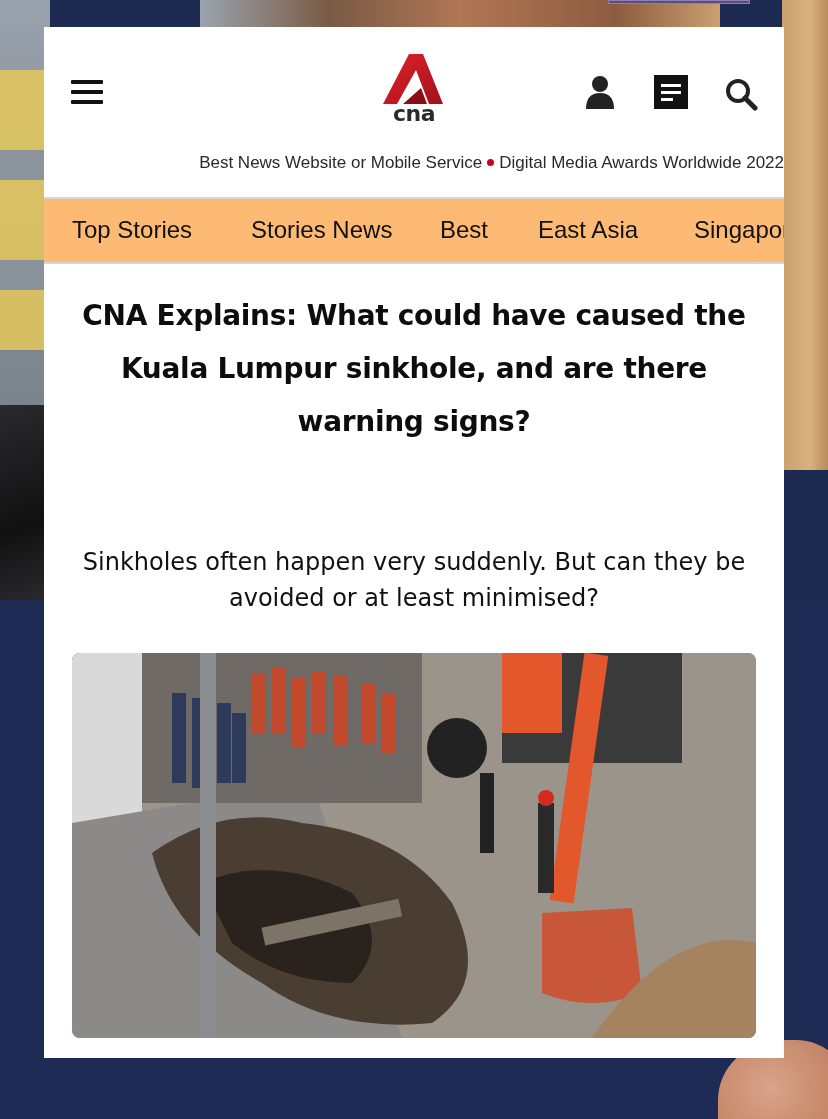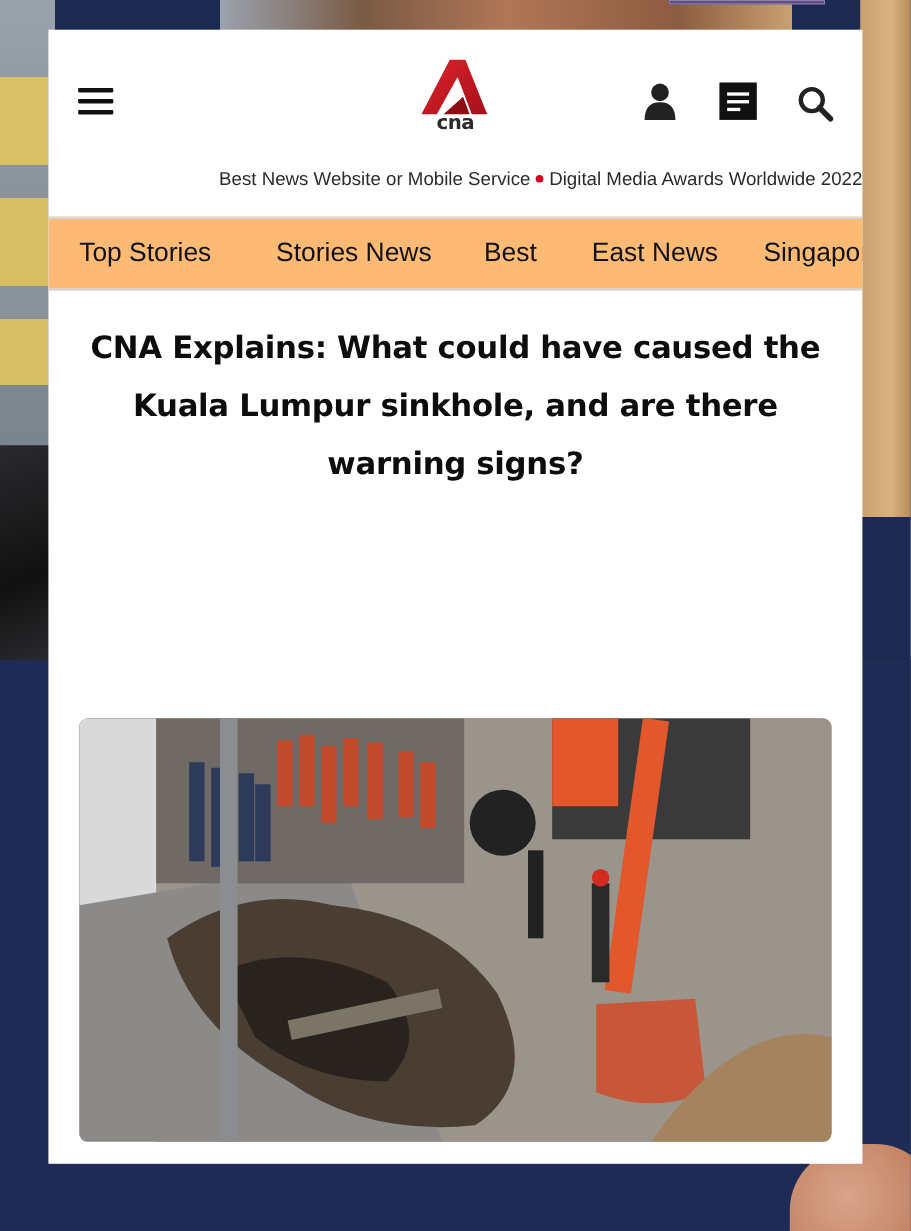--- a/index.html
+++ b/index.html
@@ -55,21 +55,21 @@
     .hamburger {
       position: absolute; left: 27px; top: 53px; width: 32px; height: 24px;
       display: flex; flex-direction: column; justify-content: space-between; cursor: pointer;
     }
     .hamburger span { display: block; height: 4px; background: #111; border-radius: 1px; }
 
     .logo { position: absolute; left: 339px; top: 27px; width: 62px; height: 78px; }
     .logo svg { display: block; }
     .logo-text {
       position: absolute; left: 339px; top: 74px; width: 62px; text-align: center;
-      font-family: "DejaVu Sans", sans-serif; font-weight: bold; font-size: 18px;
+      font-family: "DejaVu Sans", sans-serif; font-weight: bold; font-size: 22px;
       color: #2b2b2b; letter-spacing: -0.5px;
     }
 
     .icon-user { position: absolute; left: 541px; top: 48px; width: 30px; height: 34px; cursor: pointer; }
     .icon-reader {
       position: absolute; left: 610px; top: 48px; width: 34px; height: 34px;
       background: #111; cursor: pointer; display: flex; flex-direction: column;
       justify-content: center; gap: 4px; padding: 0 7px;
     }
     .icon-reader span { display: block; height: 3px; background: #fff; }
@@ -167,25 +167,26 @@
 
     <div class="tagline">
       <span>Best News Website or Mobile Service</span><span class="dot"></span><span>Digital Media Awards Worldwide 2022</span>
     </div>
   </div>
 
   <div class="nav">
     <span class="nav-item" style="left:28px">Top Stories</span>
     <span class="nav-item" style="left:207px">Stories News</span>
     <span class="nav-item" style="left:396px">Best</span>
-    <span class="nav-item" style="left:494px">East News</span>
+    <span class="nav-item" style="left:494px">East Asia</span>
     <span class="nav-item" style="left:650px">Singapore</span>
   </div>
 
   <h1 class="headline">CNA Explains: What could have caused the Kuala Lumpur sinkhole, and are there warning signs?</h1>
+  <p class="subhead">Sinkholes often happen very suddenly. But can they be avoided or at least minimised?</p>
 
   <div class="photo" title="Rescue workers and an orange excavator at the edge of a sinkhole in a paved street">
     <svg width="684" height="385" viewBox="0 0 684 385">
 
       <rect width="684" height="385" fill="#9b948b"></rect>
       <rect x="0" y="0" width="70" height="385" fill="#d9d9d9"></rect>
 
       <polygon points="0,170 240,130 330,385 0,385" fill="#8c8a88"></polygon>
 
       <rect x="70" y="0" width="280" height="150" fill="#6f6a66"></rect>

